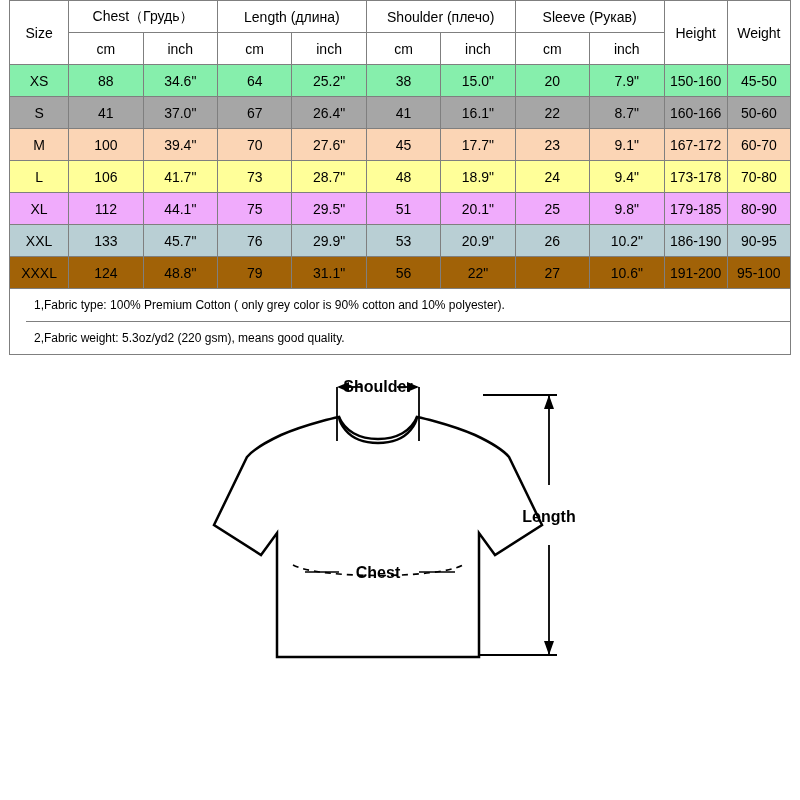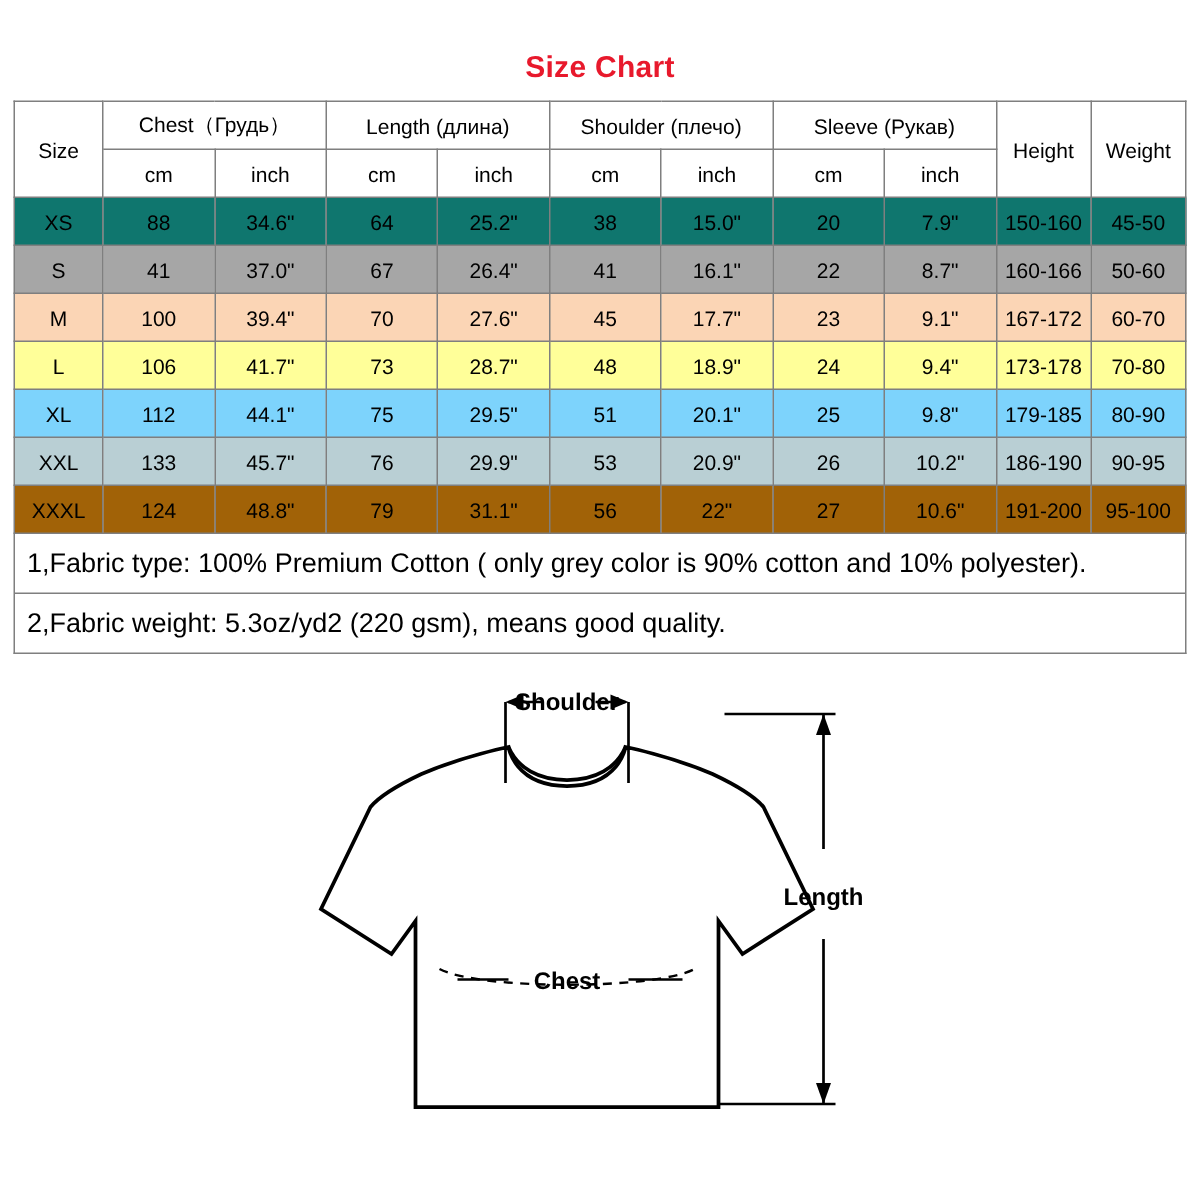--- a/index.html
+++ b/index.html
@@ -60,24 +60,25 @@
   }
   .notes {
     width: 782px;
     margin: 0 auto;
     border-left: 1px solid #7f7f7f;
     border-right: 1px solid #7f7f7f;
     border-bottom: 1px solid #7f7f7f;
     box-sizing: border-box;
   }
   .note-row {
-    font-size: 18px;
+    font-size: 12px;
     padding: 9px 6px 9px 8px;
     border-bottom: 1px solid #7f7f7f;
     box-sizing: border-box;
+    margin-left: 16px;
   }
   .note-row:last-child {
     border-bottom: none;
   }
   .diagram-wrap {
     width: 782px;
     margin: 0 auto;
     margin-top: 10px;
     position: relative;
     height: 320px;
@@ -87,21 +88,20 @@
   }
   .col-size { width: 58px; }
   .col-num  { width: 73px; }
   .col-hw   { width: 62px; }
 </style>
 </head>
 <body>
 
 <div class="page">
 
-  <div class="title">Size Chart</div>
 
   <table class="size-table">
     <colgroup>
       <col class="col-size">
       <col class="col-num">
         <col class="col-num">
       <col class="col-num">
         <col class="col-num">
       <col class="col-num">
         <col class="col-num">
@@ -125,21 +125,21 @@
         <td>inch</td>
         <td>cm</td>
         <td>inch</td>
         <td>cm</td>
         <td>inch</td>
         <td>cm</td>
         <td>inch</td>
       </tr>
     </thead>
     <tbody>
-        <tr style="background: #0f766e;">
+        <tr style="background: #86efac;">
           <td class="sz">XS</td>
           <td>88</td>
           <td>34.6"</td>
           <td>64</td>
           <td>25.2"</td>
           <td>38</td>
           <td>15.0"</td>
           <td>20</td>
           <td>7.9"</td>
           <td>150-160</td>
@@ -177,21 +177,21 @@
           <td>41.7"</td>
           <td>73</td>
           <td>28.7"</td>
           <td>48</td>
           <td>18.9"</td>
           <td>24</td>
           <td>9.4"</td>
           <td>173-178</td>
           <td>70-80</td>
         </tr>
-        <tr style="background: #7dd3fc;">
+        <tr style="background: #f0abfc;">
           <td class="sz">XL</td>
           <td>112</td>
           <td>44.1"</td>
           <td>75</td>
           <td>29.5"</td>
           <td>51</td>
           <td>20.1"</td>
           <td>25</td>
           <td>9.8"</td>
           <td>179-185</td>

